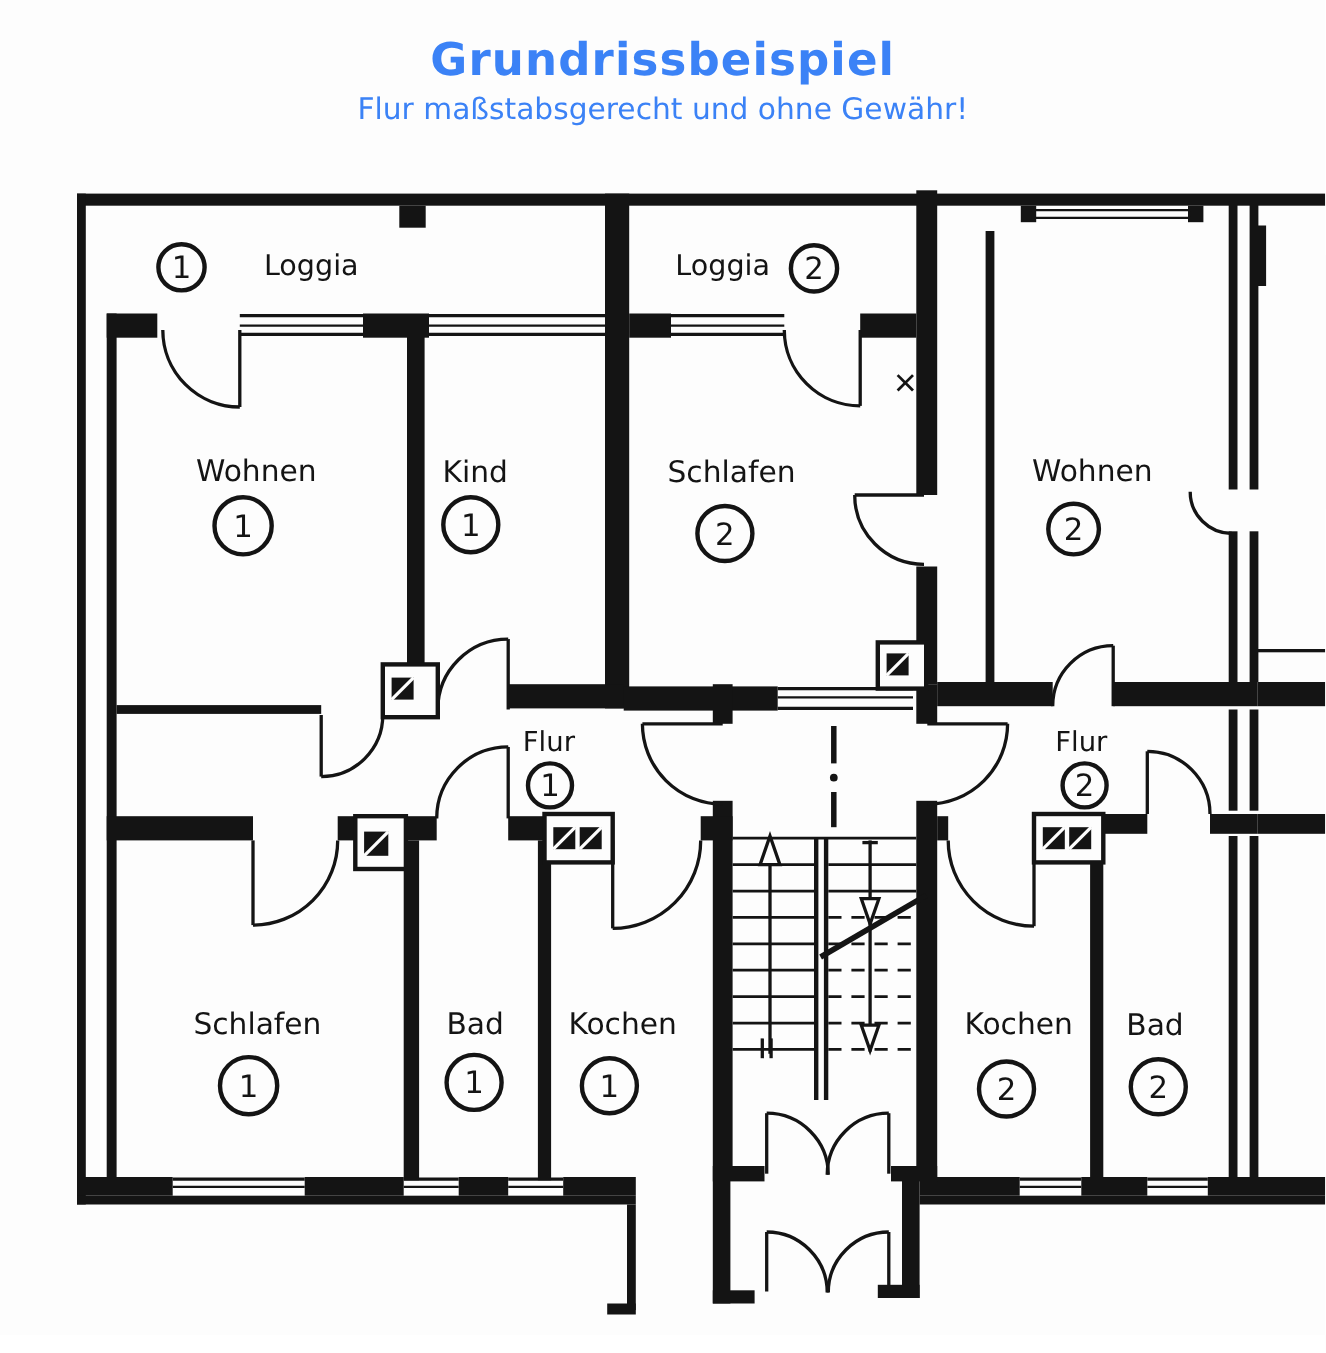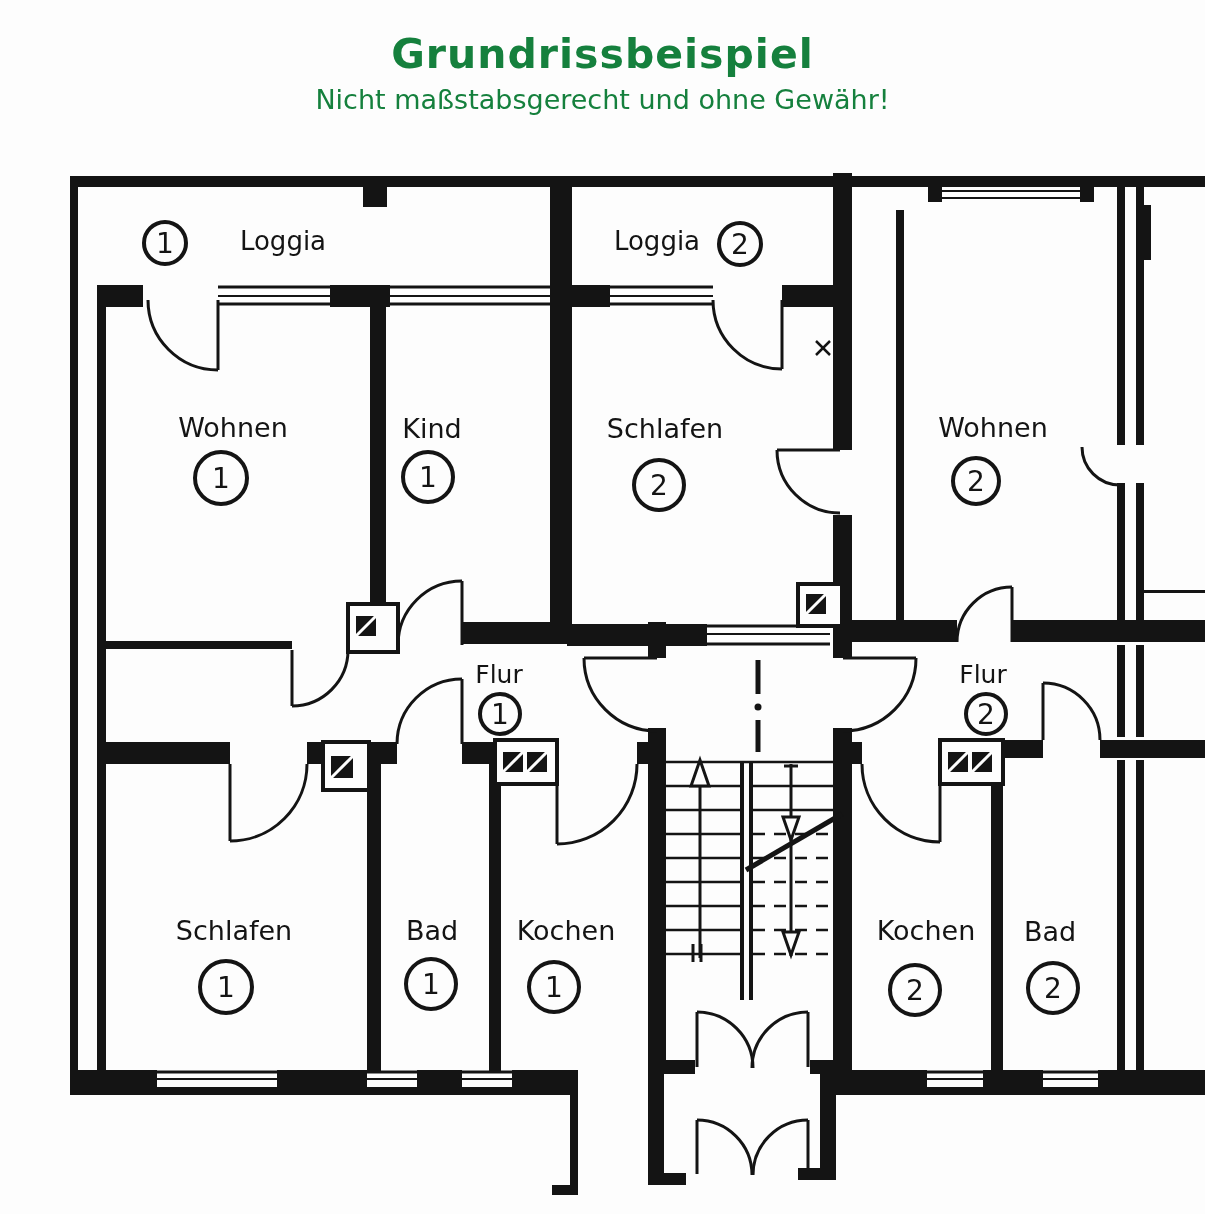--- a/index.html
+++ b/index.html
@@ -1,35 +1,35 @@
 <!DOCTYPE html>
 <html><head>
 <meta charset="utf-8">
 <style>
   html,body{margin:0;padding:0;background:#ffffff;}
   .page{position:relative;width:1205px;height:1214px;background:#fdfdfd;overflow:hidden;
-        font-family:"DejaVu Sans", sans-serif;color:#15803d;}
+        font-family:"DejaVu Sans", sans-serif;color:#3b82f6;}
   .hdr{position:absolute;top:30px;left:0;width:100%;text-align:center;}
   .hdr .title{font-size:41px;font-weight:bold;letter-spacing:1px;}
   .hdr .subtitle{font-size:27px;margin-top:6px;}
   svg{position:absolute;left:0;top:0;}
   svg text{font-family:"DejaVu Sans", sans-serif;fill:#141414;}
   .roomlabel{font-size:27px;}
   .loggialabel{font-size:26px;}
   .flurlabel{font-size:25px;}
   .num{font-size:28px;}
 </style>
 </head>
 <body>
 
 <div class="page">
 
   <div class="hdr">
     <div class="title">Grundrissbeispiel</div>
-    <div class="subtitle">Nicht maßstabsgerecht und ohne Gewähr!</div>
+    <div class="subtitle">Flur maßstabsgerecht und ohne Gewähr!</div>
   </div>
 
   <svg width="1205" height="1230" viewBox="0 0 1205 1230">
 
     <g fill="#141414">
 
       <rect x="70" y="176" width="1135" height="11"></rect>
       <rect x="363" y="187" width="24" height="20"></rect>
       <rect x="928" y="187" width="14" height="15"></rect>
       <rect x="1080" y="187" width="14" height="15"></rect>

